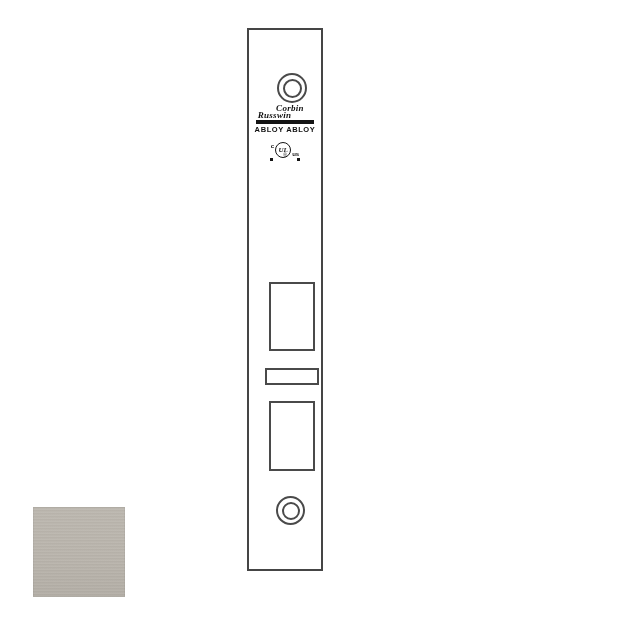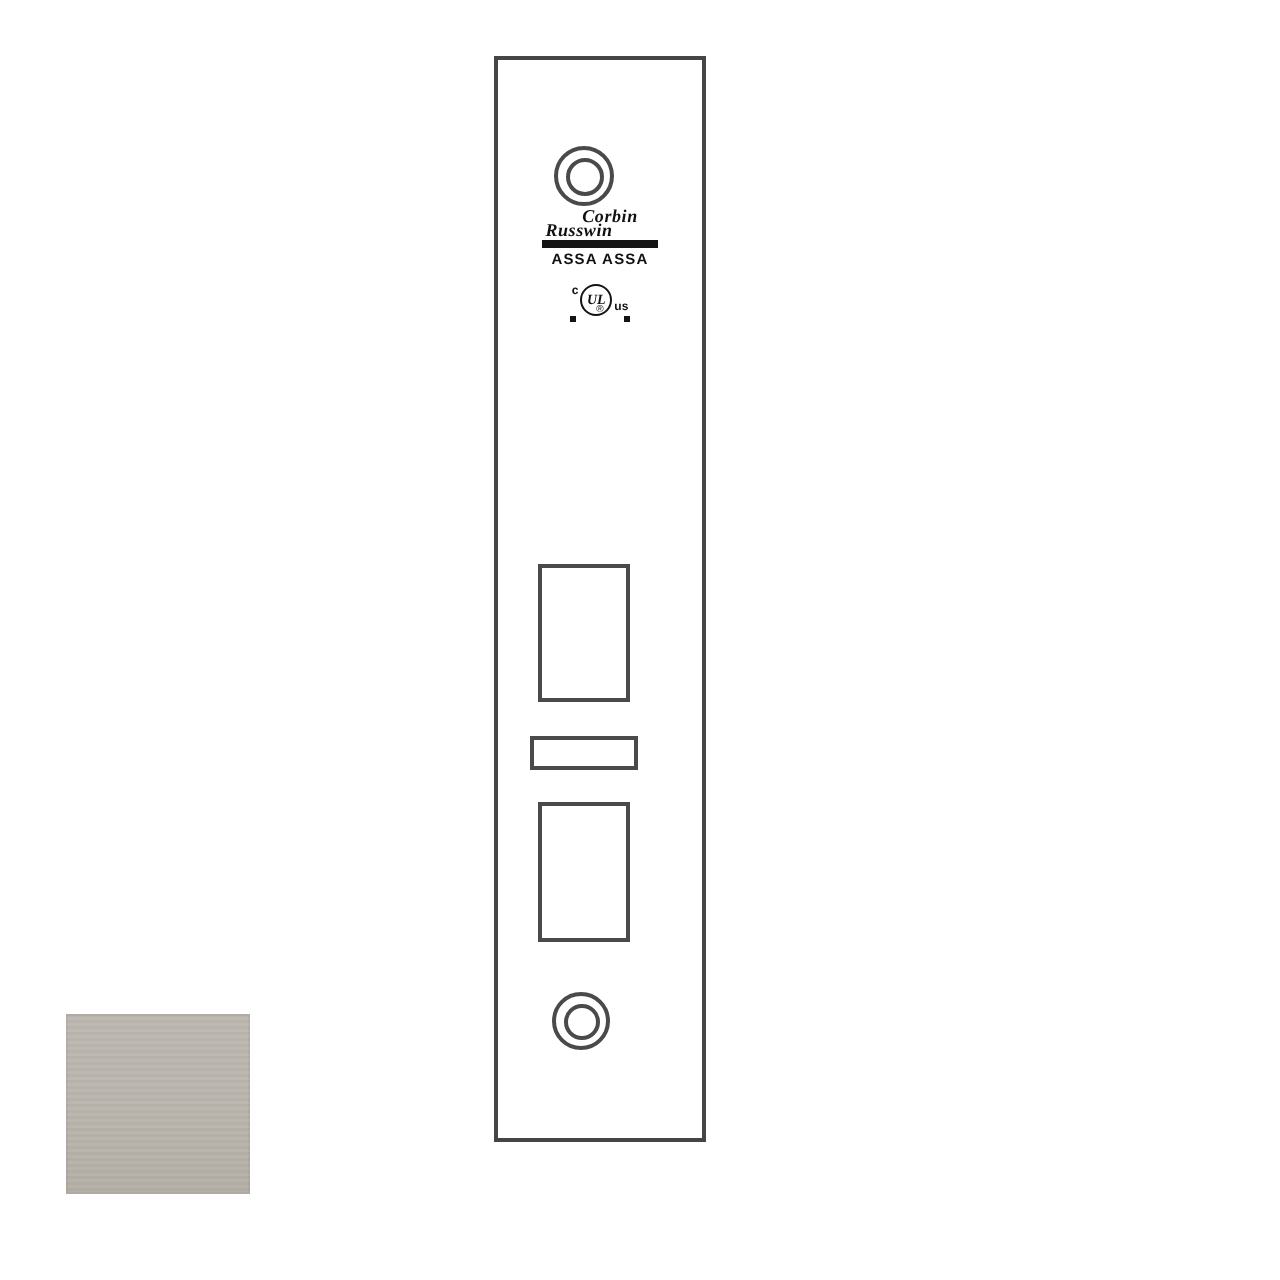--- a/index.html
+++ b/index.html
@@ -16,21 +16,21 @@
     width: 640px;
     height: 640px;
     background: #ffffff;
   }
 
   
   .plate {
     position: absolute;
     left: 247px;
     top: 28px;
-    width: 106px;
+    width: 76px;
     height: 543px;
     border: 2px solid #454545;
     box-sizing: border-box;
     background: #ffffff;
   }
 
   .screw-hole {
     position: absolute;
     border: 2px solid #4a4a4a;
     border-radius: 50%;
@@ -173,21 +173,21 @@
   <div class="plate">
 
     <div class="screw-hole hole-top">
       <div class="inner"></div>
     </div>
 
     <div class="brand">
       <div class="brand-line brand-line1">Corbin</div>
       <div class="brand-line brand-line2">Russwin</div>
       <div class="brand-bar"></div>
-      <div class="brand-group">ASSA ASSA</div>
+      <div class="brand-group">ABLOY ABLOY</div>
     </div>
 
     <div class="cert">
       <div class="cert-row">
         <span class="cert-prefix">c</span>
         <span class="cert-circle">
           <span>UL</span>
         </span>
         <span class="cert-suffix">us</span>
       </div>

